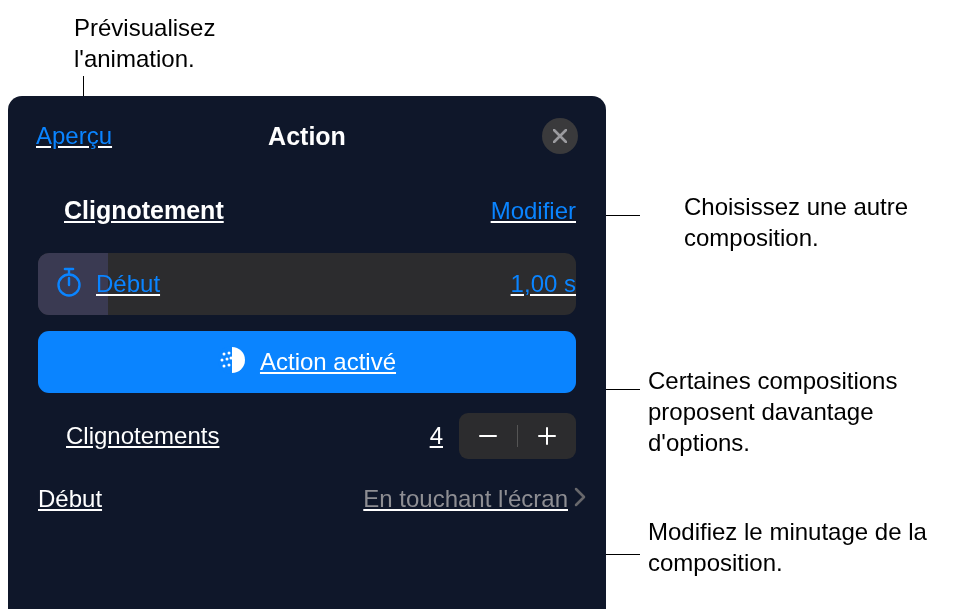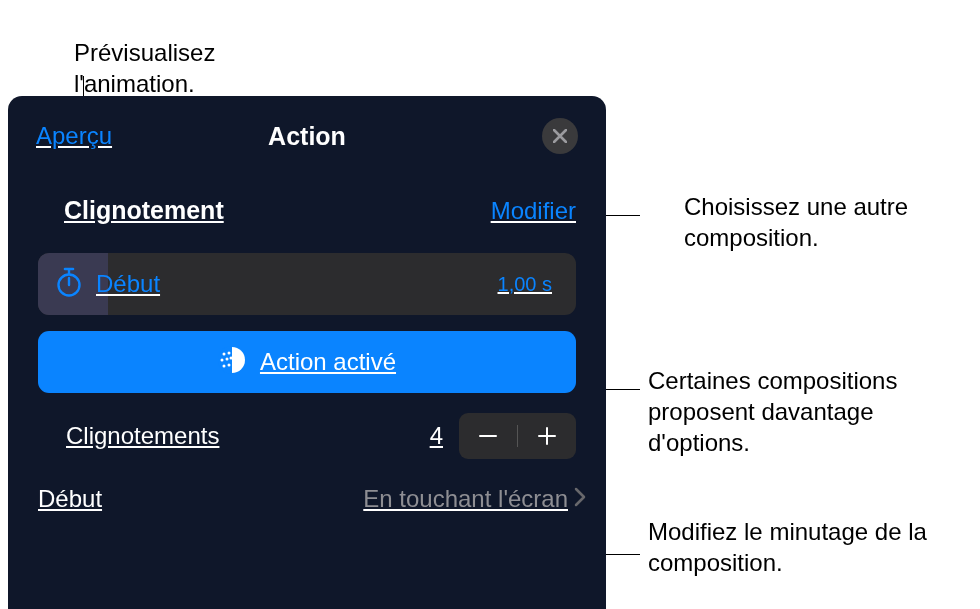--- a/index.html
+++ b/index.html
@@ -9,21 +9,21 @@
       width: 980px;
       height: 609px;
       position: relative;
     }
     .annotation {
       position: absolute;
       font-size: 24px;
       color: #000;
       line-height: 1.3;
     }
-    .ann-preview { top: 12px; left: 74px; width: 200px; margin-top: 25px; }
+    .ann-preview { top: 12px; left: 74px; width: 200px; }
     .ann-choose { top: 191px; left: 684px; width: 300px; }
     .ann-options { top: 365px; left: 648px; width: 320px; }
     .ann-timing { top: 516px; left: 648px; width: 300px; }
 
     .callout-line {
       position: absolute;
       background: #000;
     }
     .line-preview-v { top: 76px; left: 83px; width: 1px; height: 28px; }
     .line-choose-h { top: 215px; left: 563px; height: 1px; width: 77px; }
@@ -111,23 +111,22 @@
       display: flex;
       align-items: center;
       gap: 14px;
       z-index: 1;
       padding-left: 18px;
     }
     .timer-icon { color: #0a84ff; }
     .duration-label { color: #0a84ff; font-size: 24px; }
     .duration-value {
       margin-left: auto;
-      padding-right: 24px;
       color: #0a84ff;
-      font-size: 20px;
+      font-size: 24px;
       z-index: 1;
     }
 
     .fondu-button {
       margin: 16px 30px 0 30px;
       height: 62px;
       background: #0a84ff;
       border-radius: 11px;
       display: flex;
       align-items: center;

